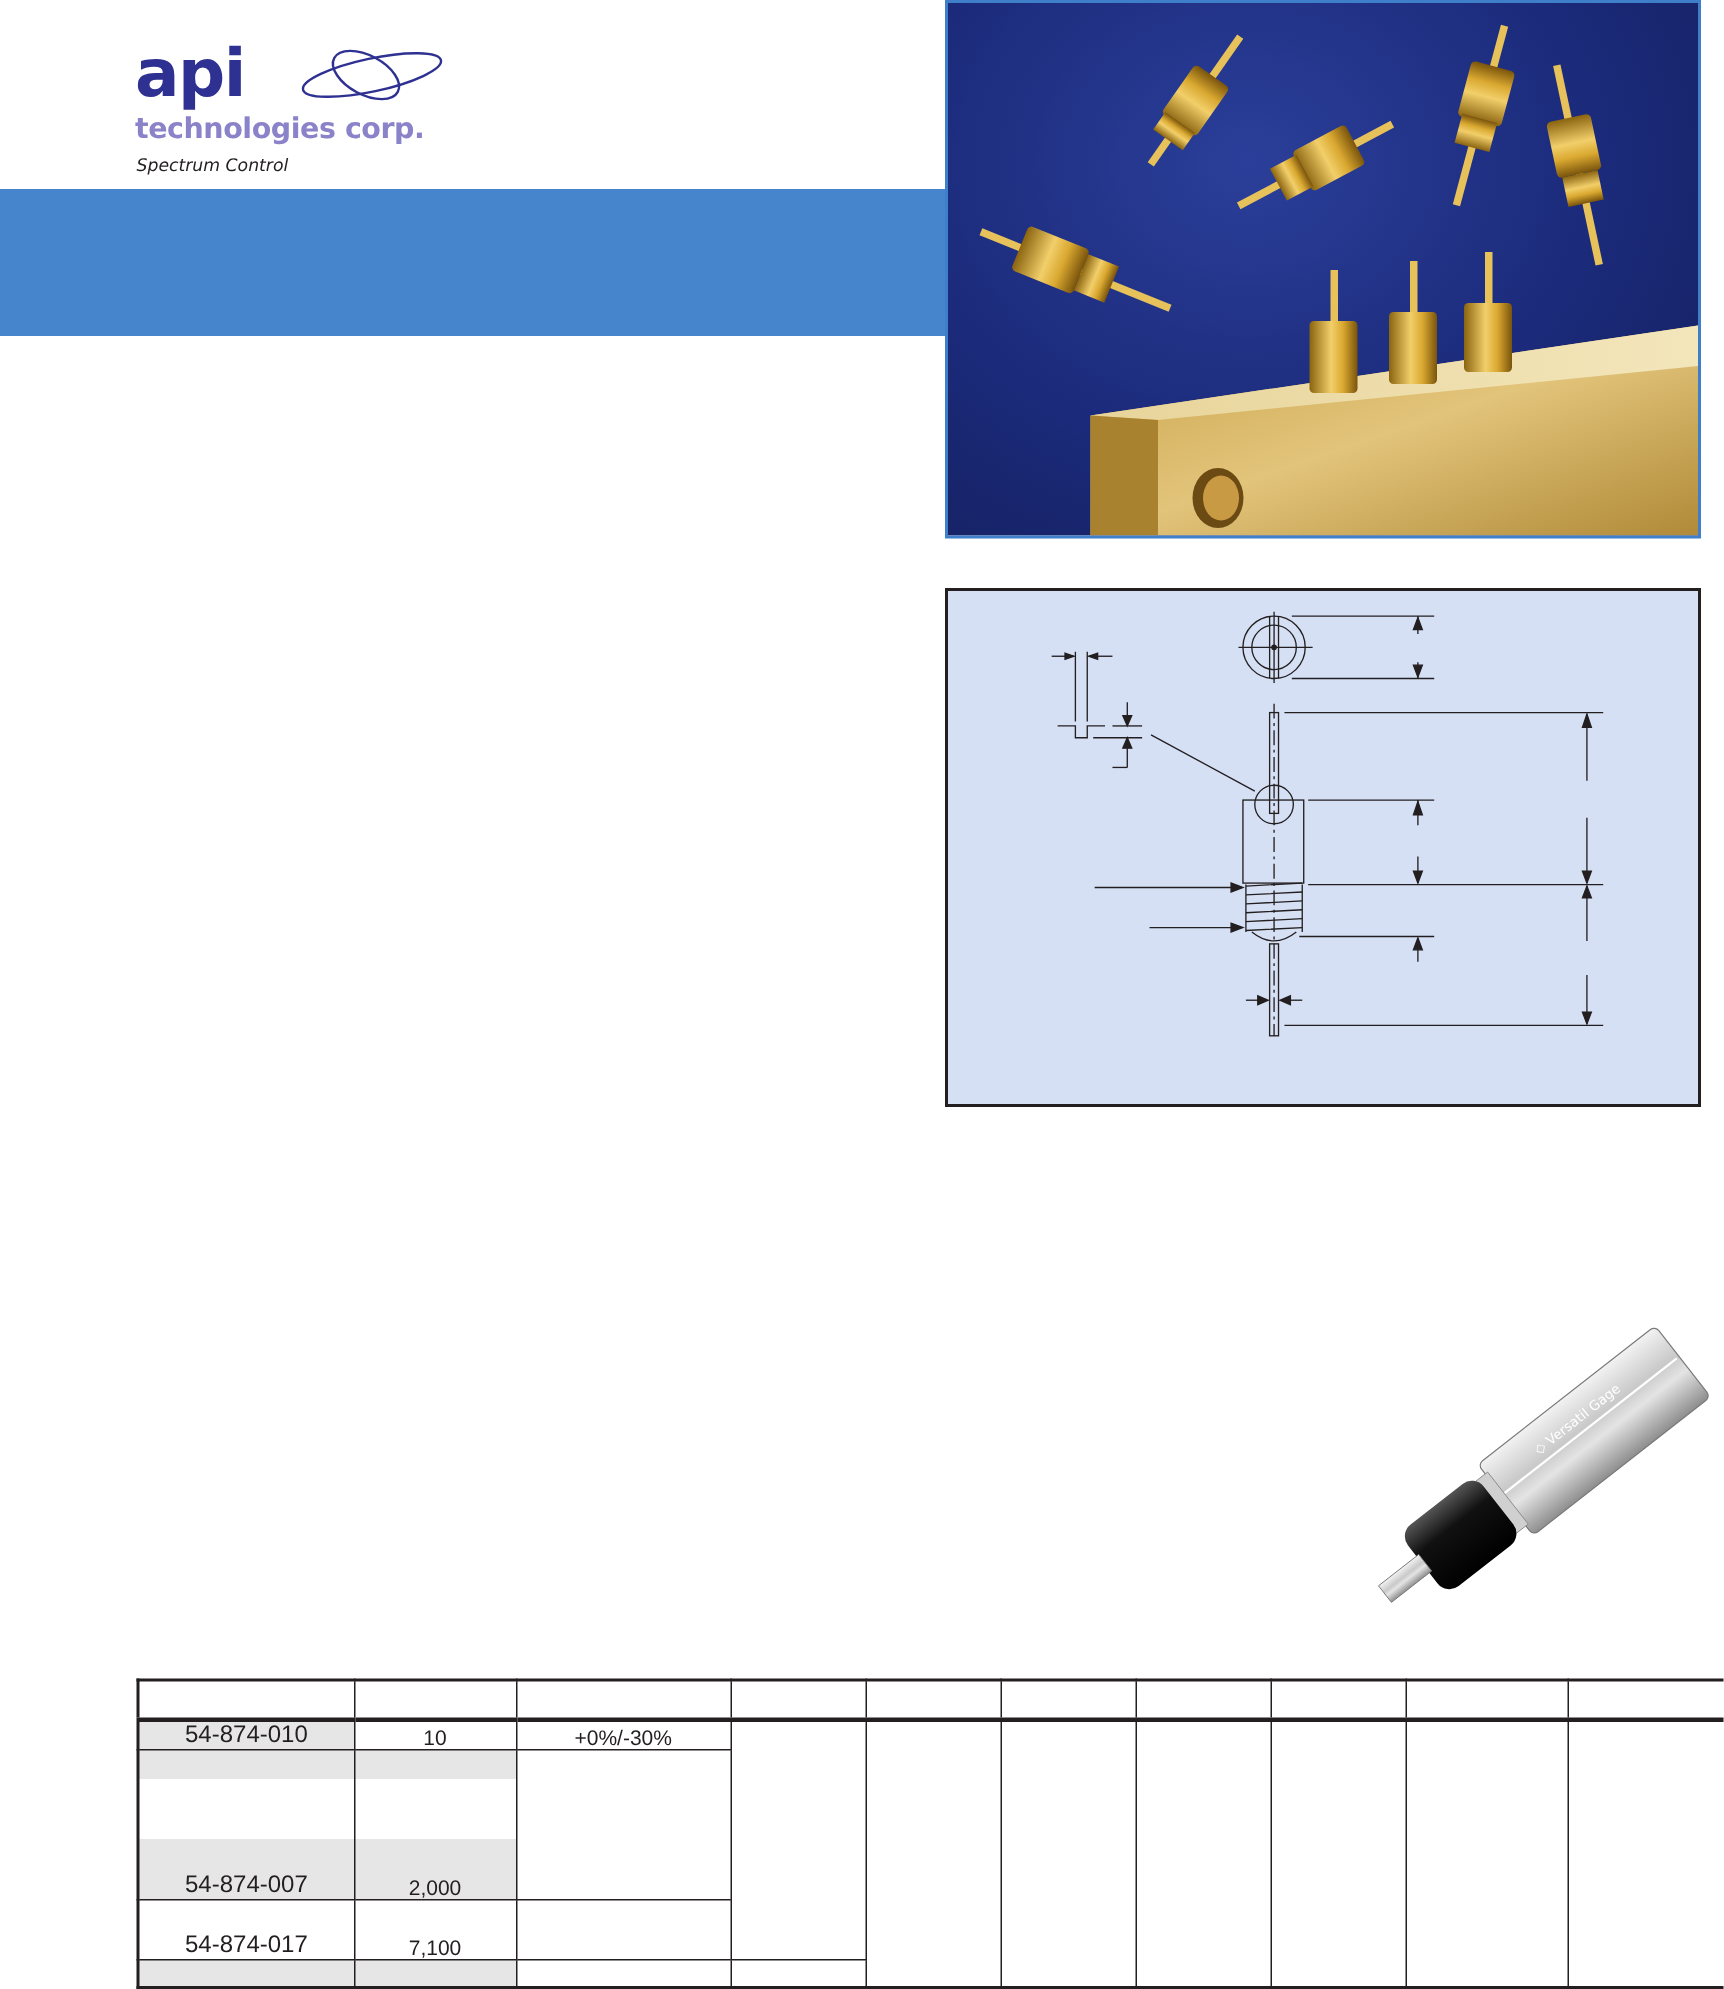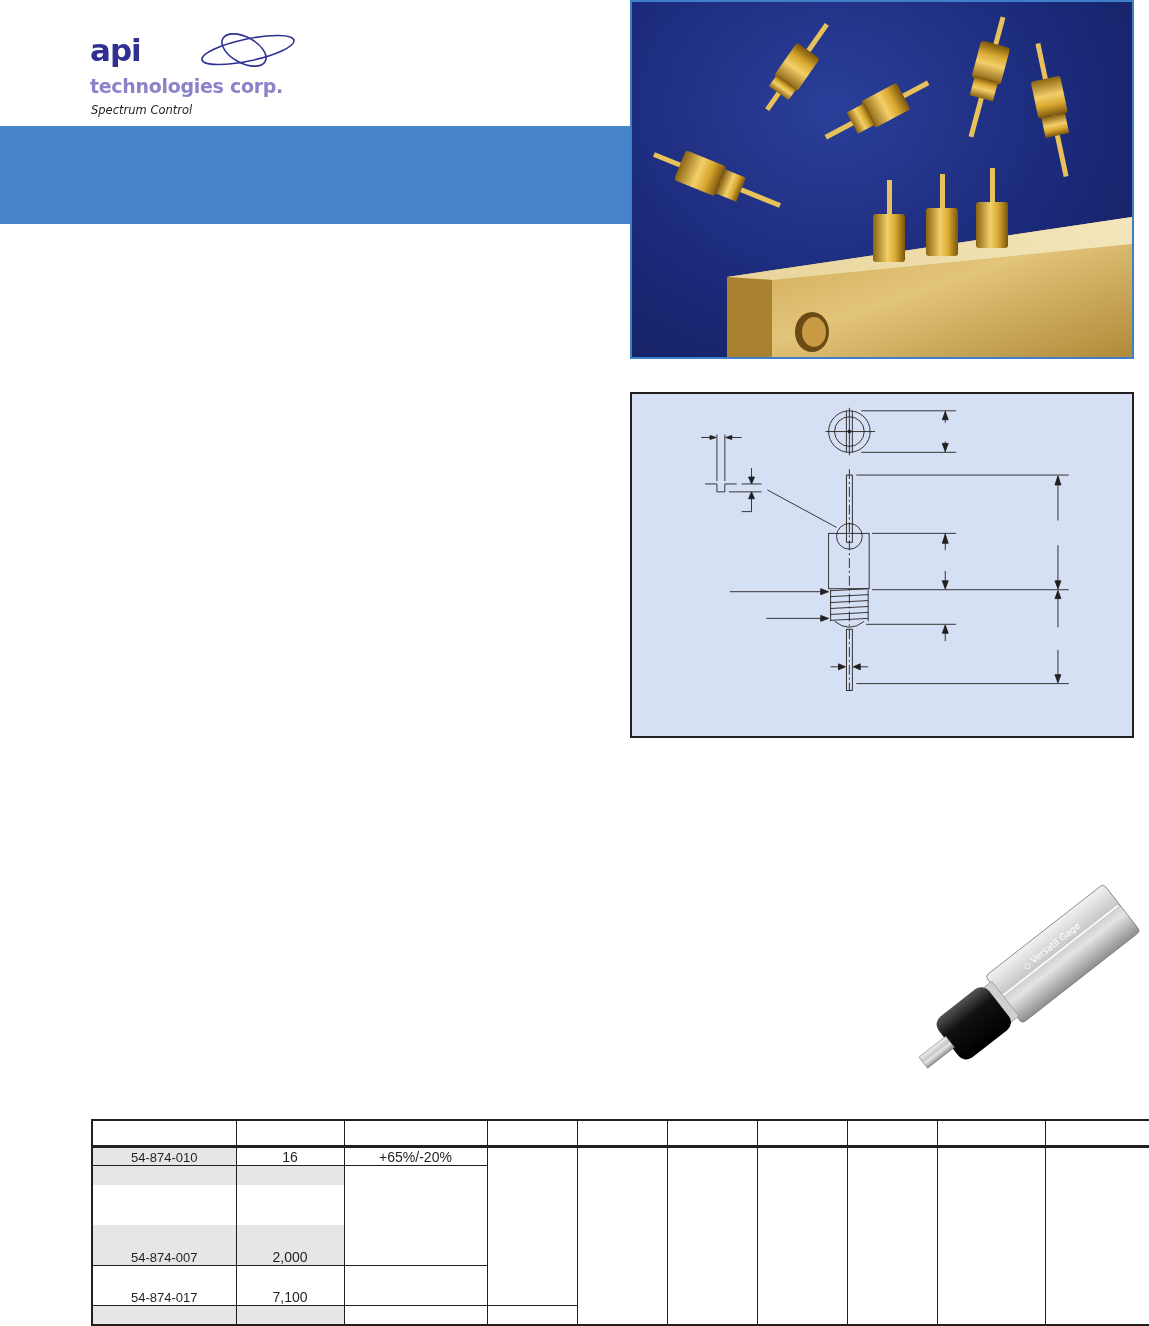--- a/index.html
+++ b/index.html
@@ -1,21 +1,21 @@
 <!DOCTYPE html>
 <html><head>
 <meta charset="utf-8">
 <style>
   * { box-sizing: border-box; margin: 0; padding: 0; }
   html, body { width: 1149px; height: 1326px; background: #ffffff; overflow: hidden; }
   body { position: relative; font-family: "Liberation Sans", sans-serif; color: #231f20; }
 
   
   .logo { position: absolute; left: 90px; top: 28px; width: 210px; height: 92px; }
-  .logo-api { position: absolute; left: 0; top: 0; font-family: "DejaVu Sans", sans-serif; font-weight: bold; font-size: 31px; line-height: 44px; color: #2e3192; letter-spacing: -1px; }
+  .logo-api { position: absolute; left: 0; top: 0; font-family: "DejaVu Sans", sans-serif; font-weight: bold; font-size: 44px; line-height: 44px; color: #2e3192; letter-spacing: -1px; }
   .logo-orbit { position: absolute; left: 108px; top: 0; width: 100px; height: 48px; }
   .logo-corp { position: absolute; left: 0; top: 47px; font-family: "DejaVu Sans", sans-serif; font-weight: bold; font-size: 19px; line-height: 22px; color: #8a83c9; white-space: nowrap; letter-spacing: -0.3px; }
   .logo-spectrum { position: absolute; left: 1px; top: 75px; font-family: "DejaVu Sans", sans-serif; font-style: italic; font-size: 11.5px; line-height: 14px; color: #231f20; white-space: nowrap; }
 
   
   .title-band { position: absolute; left: 0; top: 126px; width: 630px; height: 98px; background: #4684cb; }
 
   
   .photo { position: absolute; left: 630px; top: 0; width: 504px; height: 359px; border: 2px solid #3f7fca; background: radial-gradient(ellipse at 40% 30%, #2b3f9a 0%, #1b2a7a 55%, #14205e 100%); overflow: hidden; }
   .photo svg { width: 100%; height: 100%; display: block; }
@@ -26,21 +26,21 @@
 
   
   .tool { position: absolute; left: 880px; top: 880px; width: 265px; height: 220px; }
   .tool svg { width: 100%; height: 100%; display: block; }
 
   
   .spec-table { position: absolute; left: 91px; top: 1119px; width: 1043px; height: 207px; border: 2.5px solid #231f20; border-collapse: collapse; table-layout: fixed; font-size: 14px; }
   .spec-table td, .spec-table th { border-left: 1px solid #231f20; border-right: 1px solid #231f20; padding: 0; font-weight: normal; }
   .spec-table thead th { height: 26px; border-bottom: 3px solid #231f20; }
   .cell { text-align: center; vertical-align: bottom; padding-bottom: 2px; }
-  .pn { font-weight: bold; font-size: 13px; text-align: center; }
+  .pn { font-weight: bold; font-size: 16px; text-align: center; }
   .gray { background: #e6e6e6; }
   .hline { border-bottom: 1px solid #231f20; }
 </style>
 </head>
 <body>
 
 <div class="logo">
   <div class="logo-api">api</div>
   <svg class="logo-orbit" viewBox="0 0 100 48">
     <ellipse cx="50" cy="22" rx="47" ry="11" transform="rotate(-12 50 22)" fill="none" stroke="#2e3192" stroke-width="1.6"></ellipse>
@@ -241,22 +241,22 @@
       <th></th>
       <th></th>
       <th></th>
       <th></th>
       <th></th>
     </tr>
   </thead>
   <tbody>
     <tr style="height:19px">
       <td class="cell pn gray hline">54-874-010</td>
-      <td class="cell hline">16</td>
-      <td class="cell hline">+65%/-20%</td>
+      <td class="cell hline">10</td>
+      <td class="cell hline">+0%/-30%</td>
       <td rowspan="5" class="hline"></td>
       <td rowspan="6"></td>
       <td rowspan="6"></td>
       <td rowspan="6"></td>
       <td rowspan="6"></td>
       <td rowspan="6"></td>
       <td rowspan="6"></td>
     </tr>
     <tr style="height:20px">
       <td class="cell pn gray"></td>

